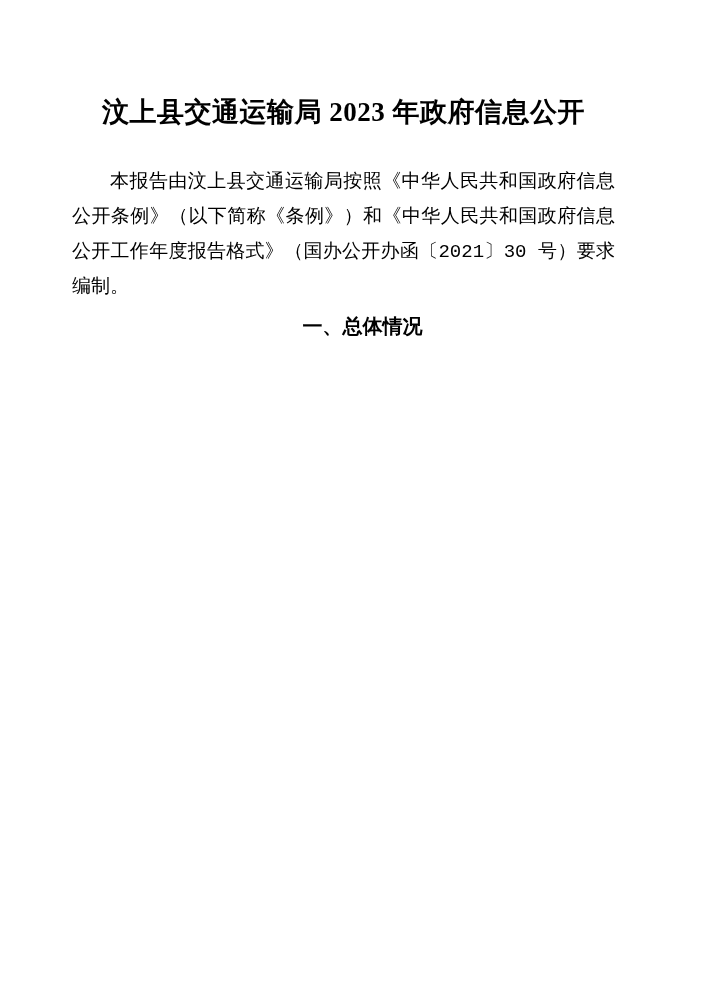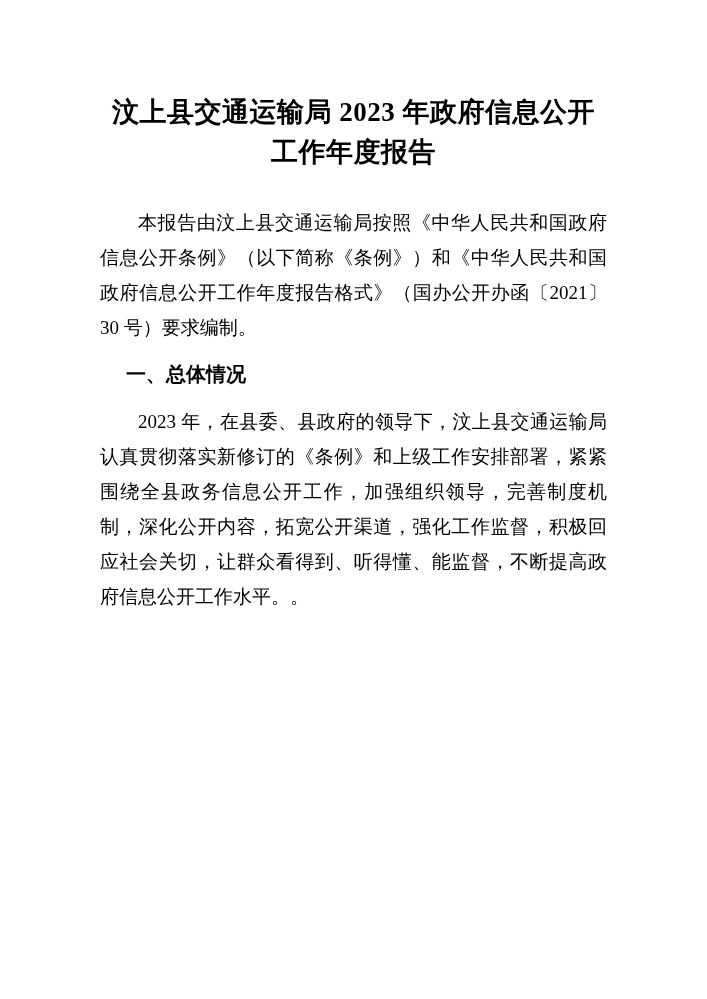--- a/index.html
+++ b/index.html
@@ -7,66 +7,64 @@
     padding: 0;
     background: #ffffff;
   }
   .page {
     position: relative;
     width: 707px;
     height: 999px;
     background: #ffffff;
     color: #000000;
     box-sizing: border-box;
-    padding: 92px 88px 0 88px;
+    padding: 92px 88px 0 68px;
     overflow: hidden;
     font-family: "Liberation Serif", "DejaVu Serif", serif;
   }
   .doc-title {
     margin: 0 0 33px 0;
     font-family: "Liberation Serif", "DejaVu Serif", serif;
     font-weight: 700;
     font-size: 27px;
     line-height: 40px;
     text-align: center;
     letter-spacing: 0.5px;
   }
   .title-line {
     display: block;
   }
   .para {
-    margin: 12px;
-    font-family: Liberation Serif, serif;
+    margin: 4px;
+    font-family: Liberation Mono, monospace;
     font-size: 19px;
     line-height: 35px;
     text-align: justify;
     text-justify: inter-ideograph;
     text-indent: 2em;
   }
   .section-heading {
     margin: 0;
     font-family: "Liberation Sans", "DejaVu Sans", sans-serif;
     font-weight: 700;
     font-size: 20px;
     line-height: 35px;
     text-indent: 1.9em;
-    text-align: left;
+    text-align: center;
   }
 </style>
 </head>
 <body>
 
 <div class="page">
 
   <h1 class="doc-title">
     <span class="title-line">汶上县交通运输局 2023 年政府信息公开</span>
-    <span class="title-line">工作年度报告</span>
   </h1>
 
   <p class="para">本报告由汶上县交通运输局按照《中华人民共和国政府信息公开条例》（以下简称《条例》）和《中华人民共和国政府信息公开工作年度报告格式》（国办公开办函〔2021〕30 号）要求编制。</p>
 
 
 
   <h2 class="section-heading">一、总体情况</h2>
 
-  <p class="para">2023 年，在县委、县政府的领导下，汶上县交通运输局认真贯彻落实新修订的《条例》和上级工作安排部署，紧紧围绕全县政务信息公开工作，加强组织领导，完善制度机制，深化公开内容，拓宽公开渠道，强化工作监督，积极回应社会关切，让群众看得到、听得懂、能监督，不断提高政府信息公开工作水平。。</p>
 
 </div>
 
 </body></html>

